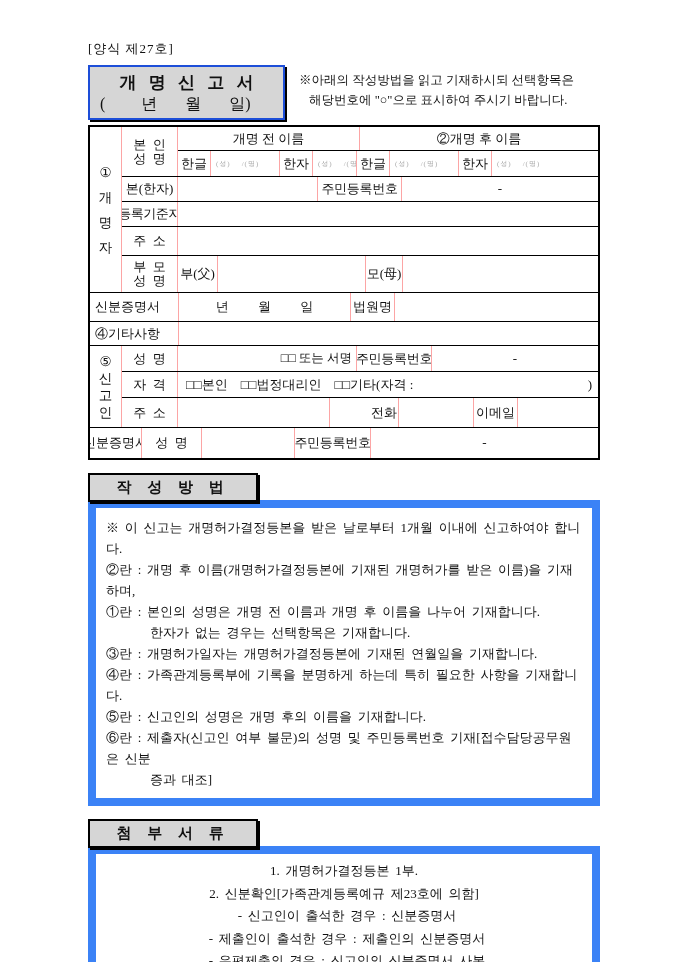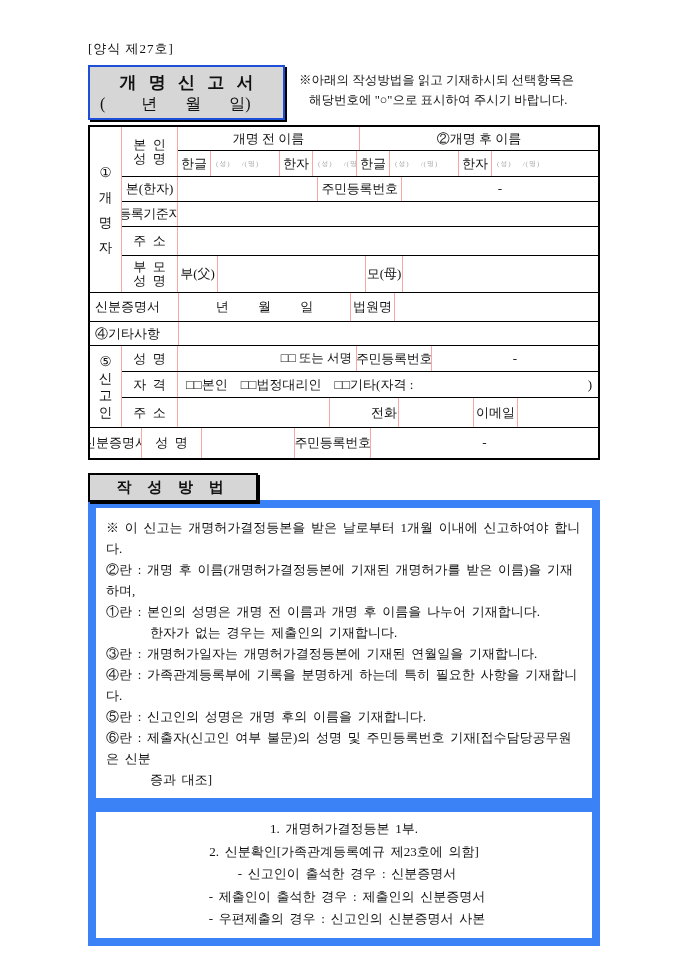--- a/index.html
+++ b/index.html
@@ -203,28 +203,29 @@
       <div class="c fx">-</div>
     </div>
 
   </div>
 
   <div class="shead">작 성 방 법</div>
   <div class="sbox">
     <div>※ 이 신고는 개명허가결정등본을 받은 날로부터 1개월 이내에 신고하여야 합니다.</div>
     <div>②란 : 개명 후 이름(개명허가결정등본에 기재된 개명허가를 받은 이름)을 기재 하며,</div>
     <div>①란 : 본인의 성명은 개명 전 이름과 개명 후 이름을 나누어 기재합니다.</div>
-    <div class="cont">한자가 없는 경우는 제출인의 기재합니다.</div>
+    <div class="cont">한자가 없는 경우는 선택항목은 기재합니다.</div>
     <div>③란 : 개명허가일자는 개명허가결정등본에 기재된 연월일을 기재합니다.</div>
     <div>④란 : 가족관계등록부에 기록을 분명하게 하는데 특히 필요한 사항을 기재합니다.</div>
     <div>⑤란 : 신고인의 성명은 개명 후의 이름을 기재합니다.</div>
     <div>⑥란 : 제출자(신고인 여부 불문)의 성명 및 주민등록번호 기재[접수담당공무원은 신분</div>
     <div class="cont">증과 대조]</div>
   </div>
 
+  <div class="shead">첨 부 서 류</div>
   <div class="sbox abox">
     <div>1. 개명허가결정등본  1부.</div>
     <div>2. 신분확인[가족관계등록예규 제23호에 의함]</div>
     <div class="dashline">- 신고인이 출석한 경우 : 신분증명서</div>
     <div class="dashline">- 제출인이 출석한 경우 : 제출인의 신분증명서</div>
     <div class="dashline">- 우편제출의 경우 : 신고인의 신분증명서 사본</div>
   </div>
 
 </div>
 

